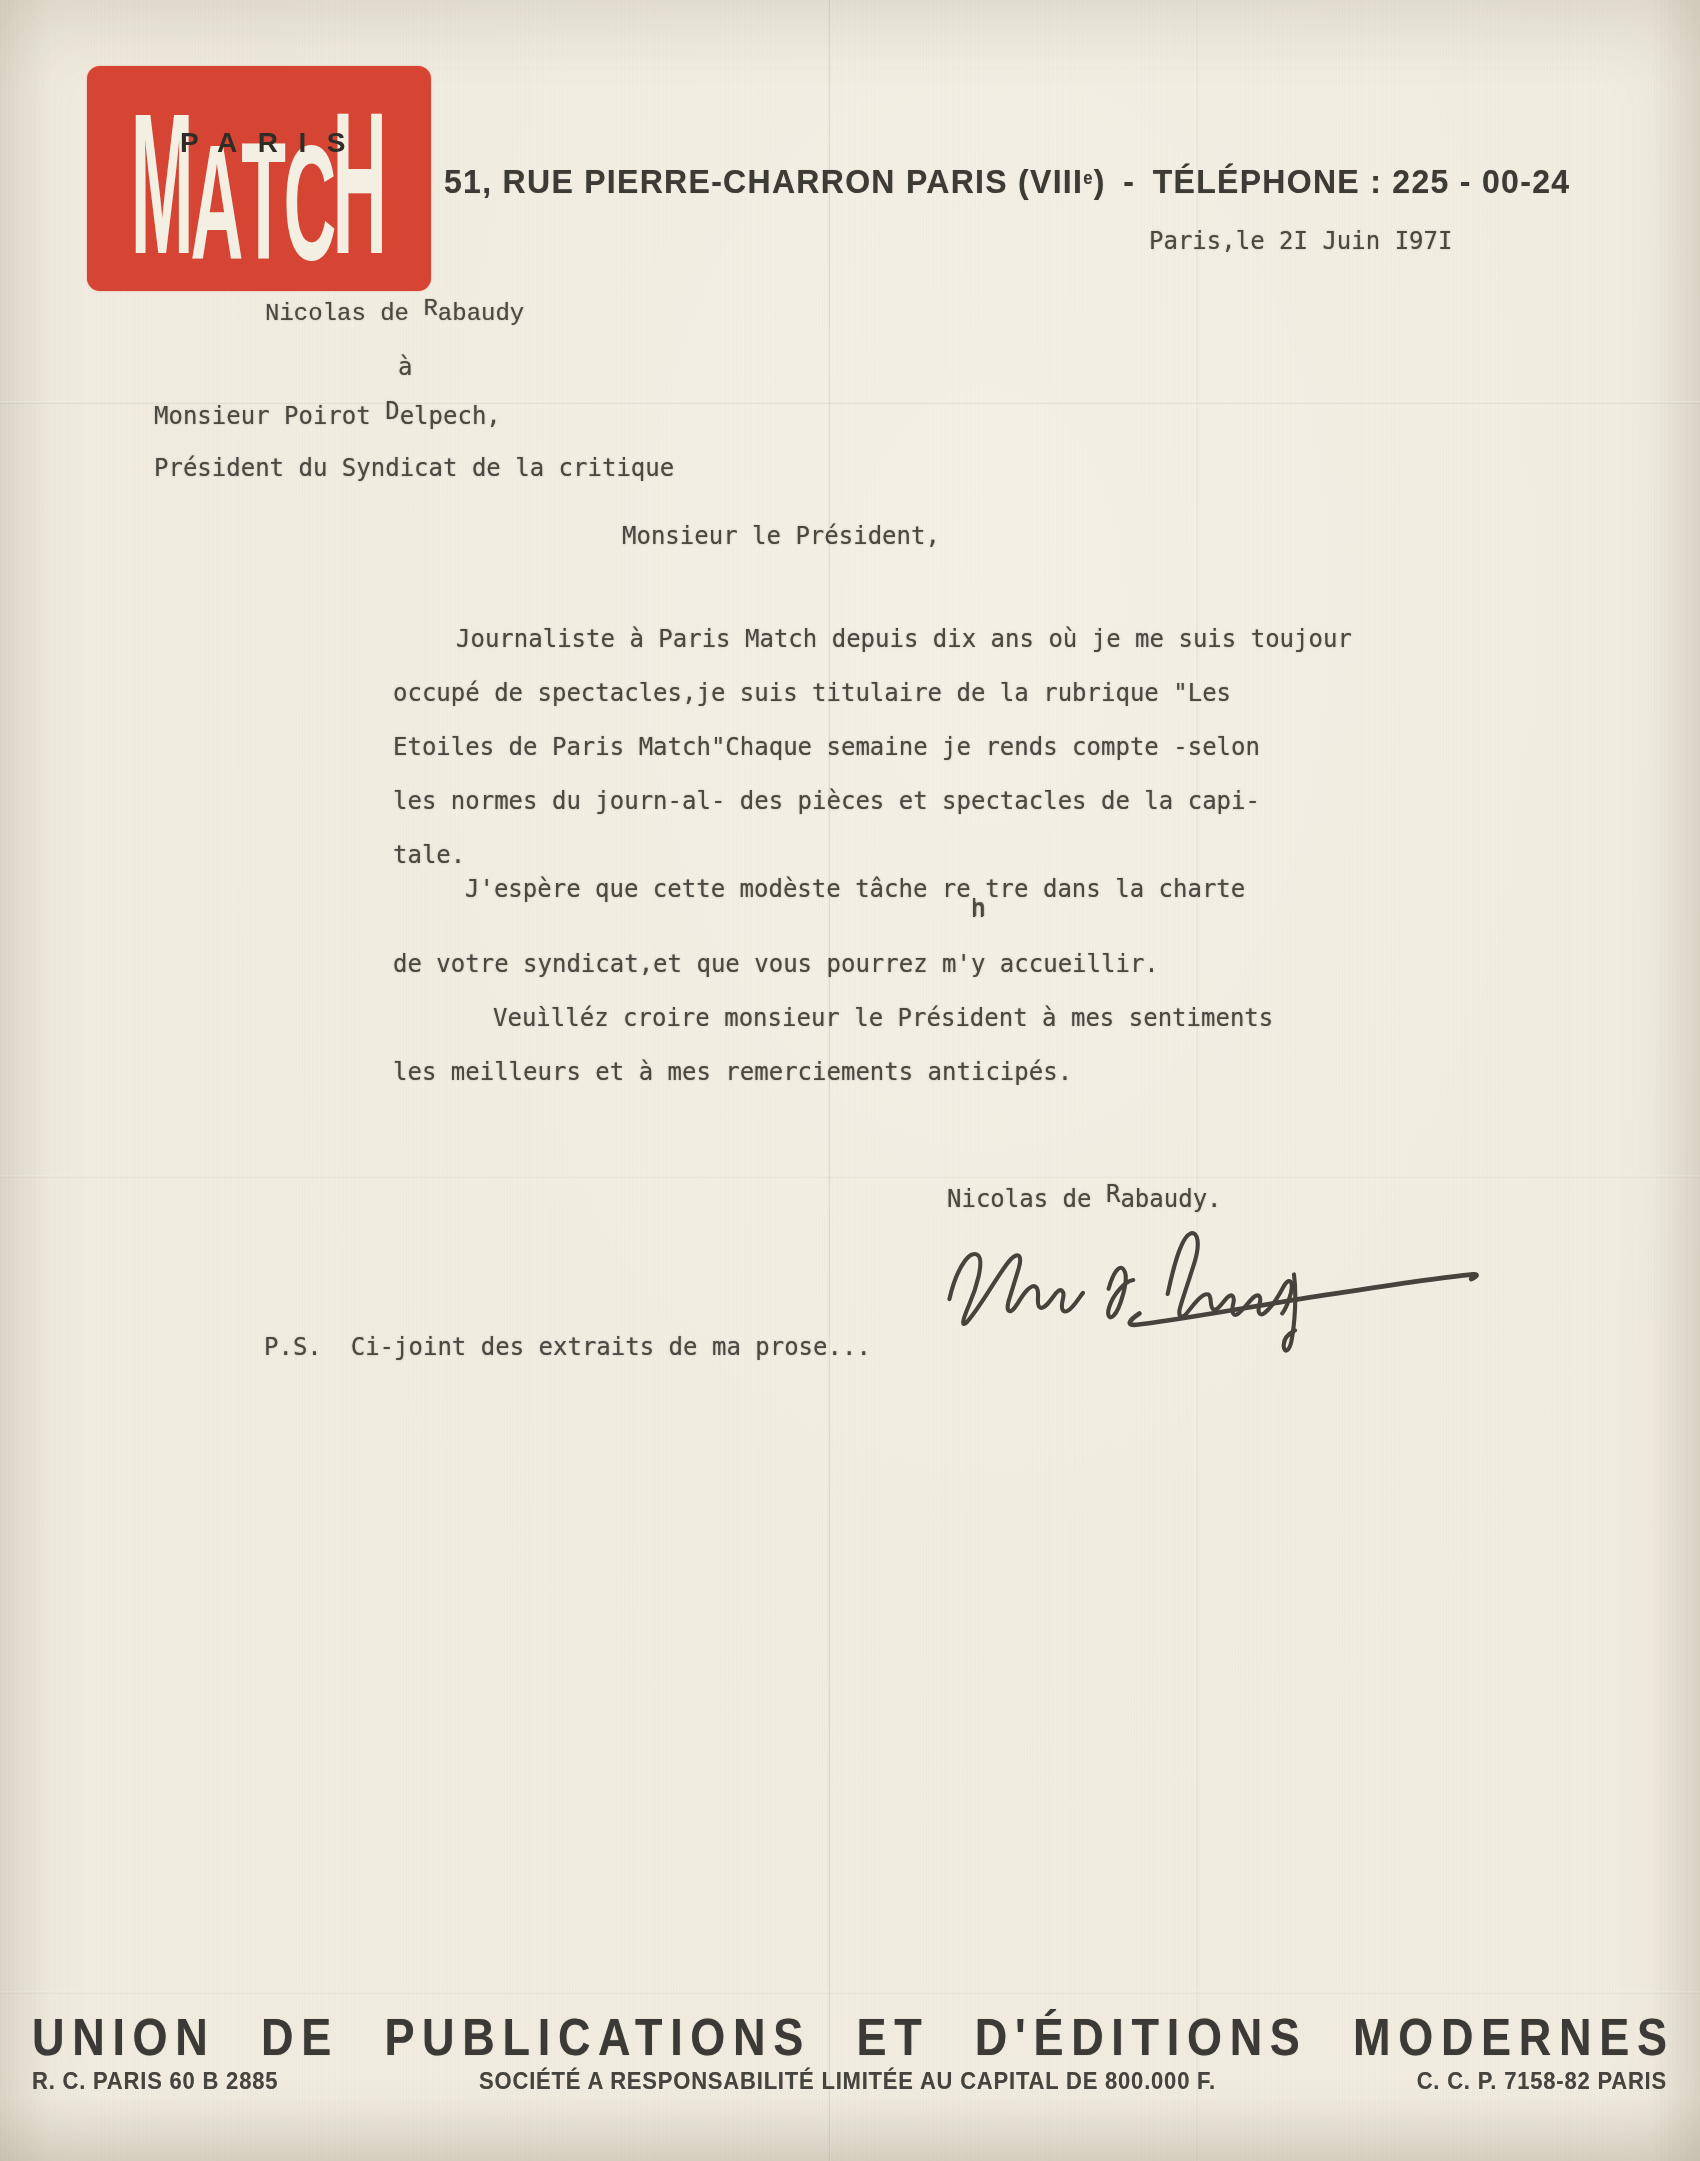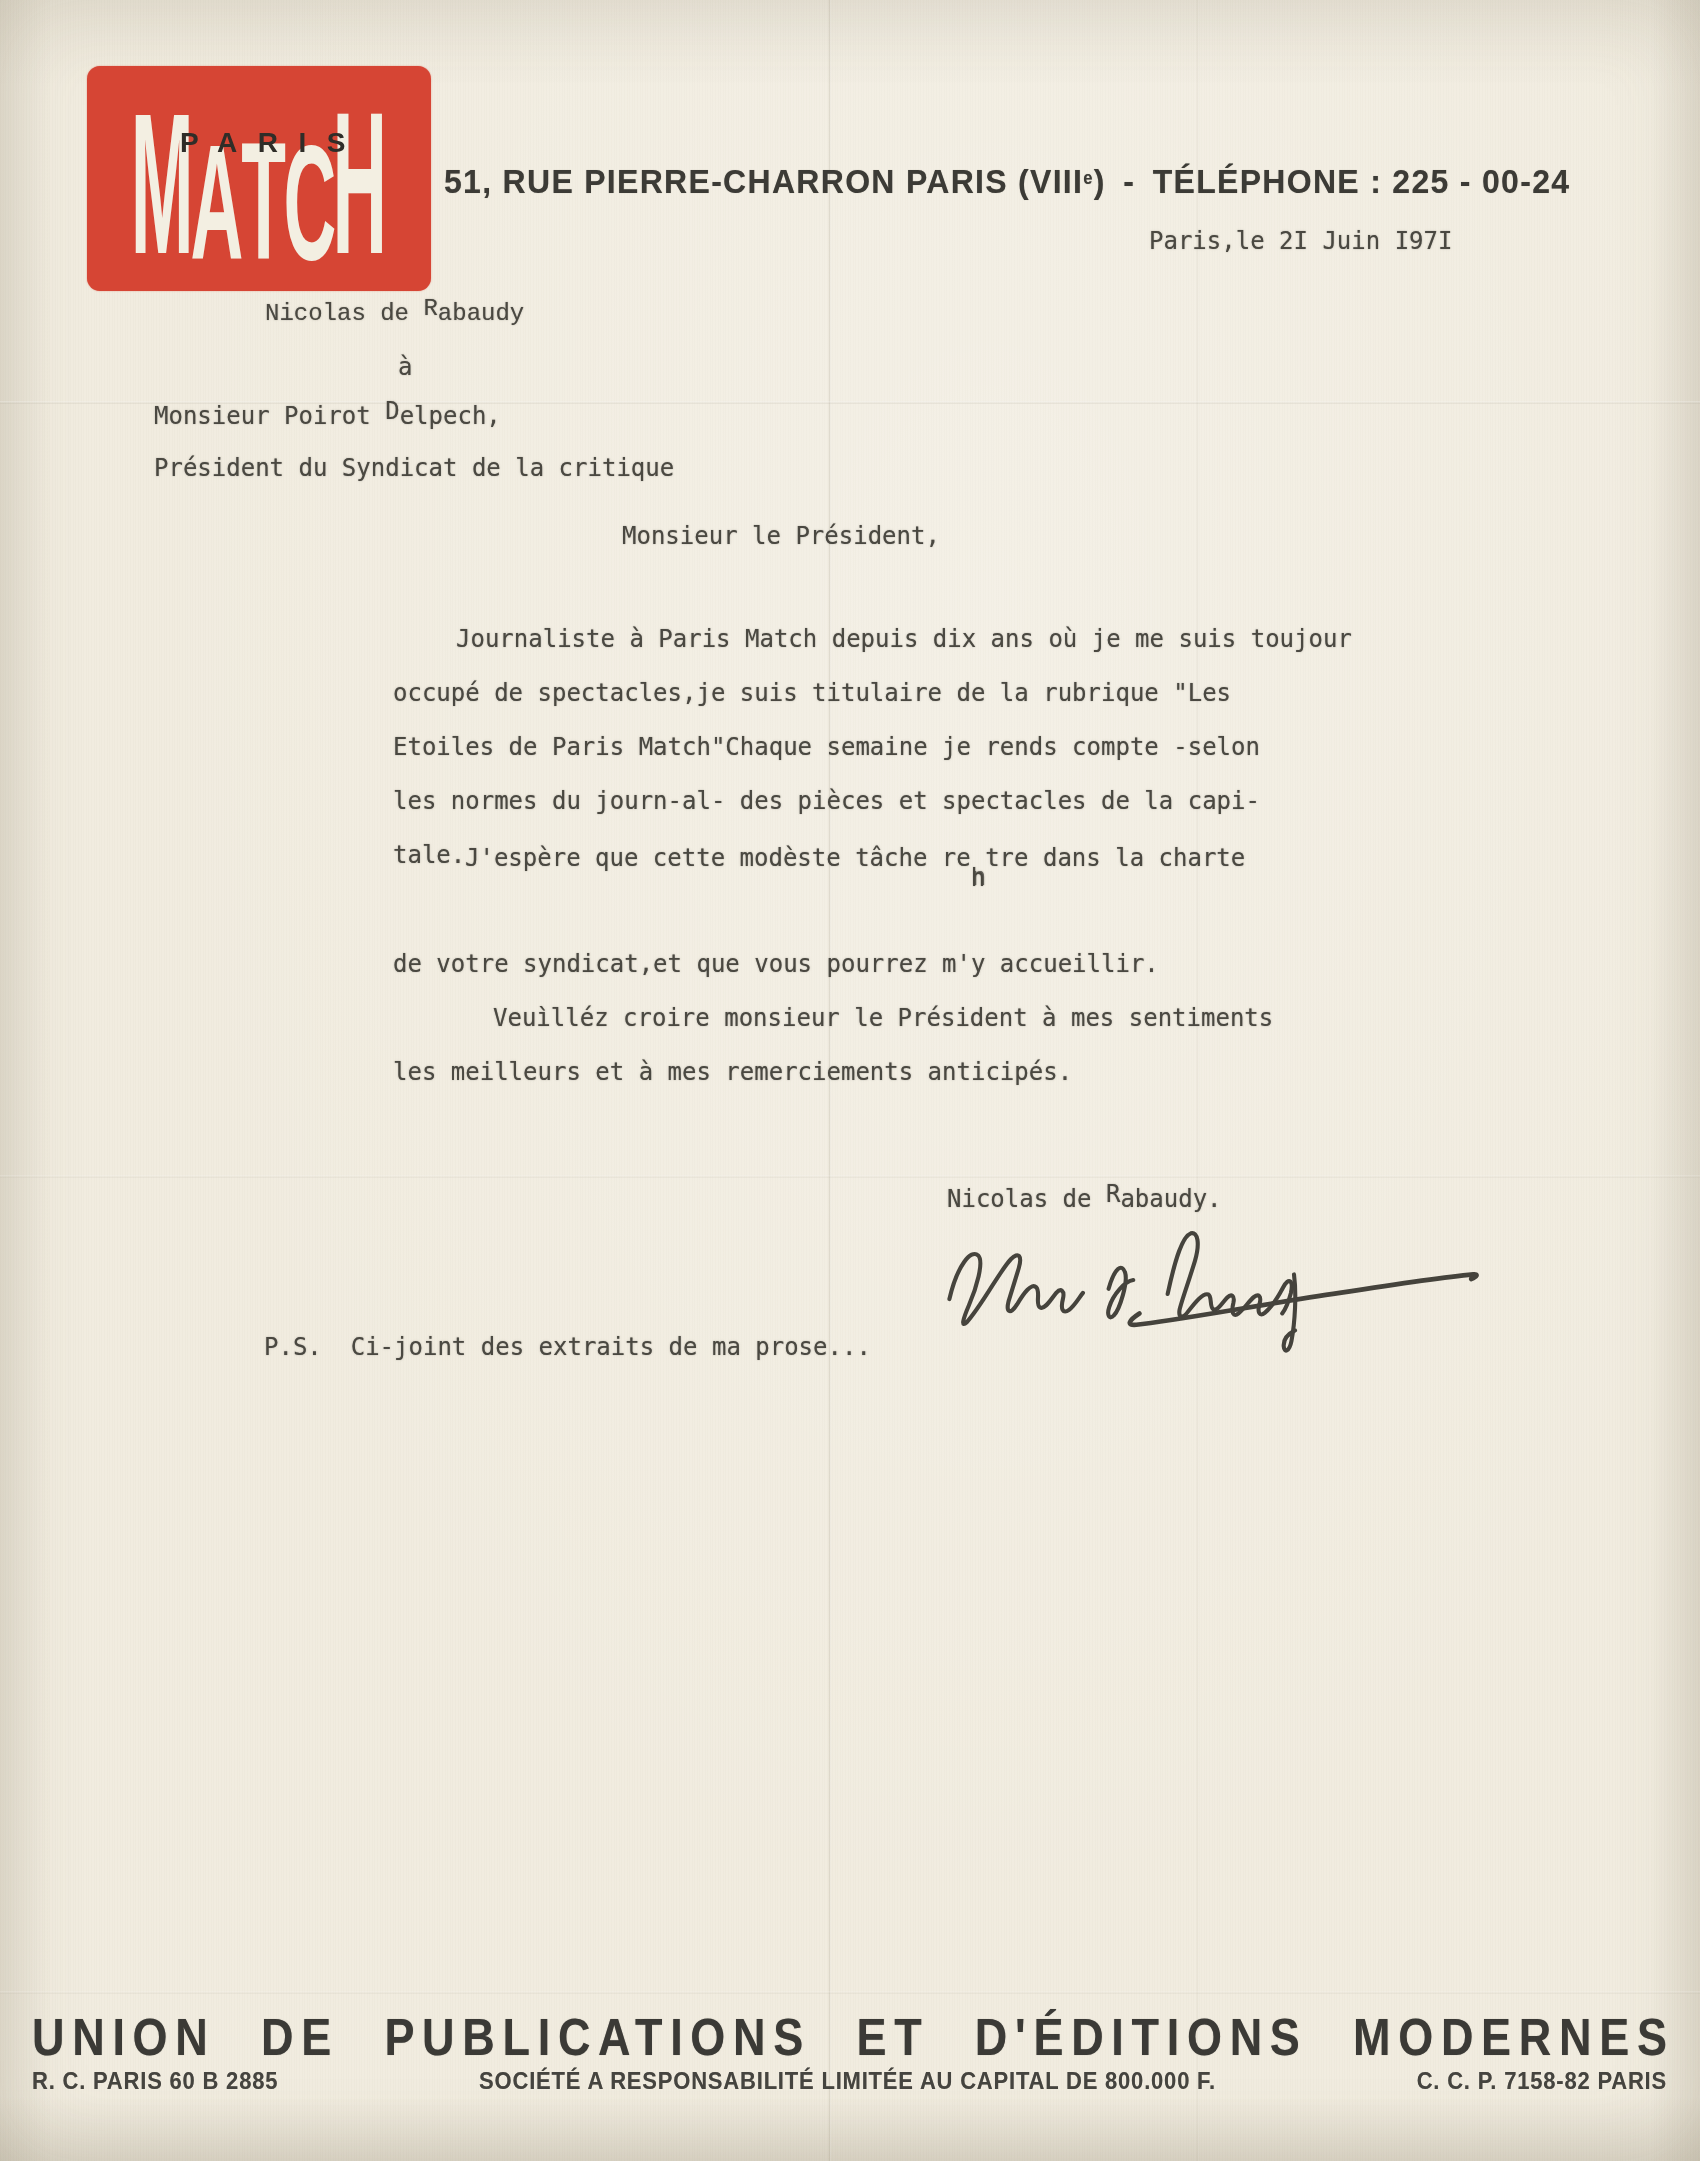--- a/index.html
+++ b/index.html
@@ -125,21 +125,21 @@
   <div class="tw" style="left:154px; top:456px;text-align:center;">Président du Syndicat de la critique</div>
 
   <div class="tw" style="left:622px; top:524px;">Monsieur le Président,</div>
 
   <div class="tw" style="left:456px; top:627px;">Journaliste à Paris Match depuis dix ans où je me suis toujour</div>
   <div class="tw" style="left:393px; top:681px;">occupé de spectacles,je suis titulaire de la rubrique "Les</div>
   <div class="tw" style="left:393px; top:735px;">Etoiles de Paris Match"Chaque semaine je rends compte -selon</div>
   <div class="tw" style="left:393px; top:789px;">les normes du journ-al- des pièces et spectacles de la capi-</div>
   <div class="tw" style="left:393px; top:843px;">tale.</div>
 
-  <div class="tw" style="left:465px; top:846px;"><span>J'espère que cette modèste tâche re</span><span class="ovl"><span>h</span><span class="o2">n</span></span><span>tre dans la charte</span></div>
+  <div class="tw" style="left:465px; top:877px;"><span>J'espère que cette modèste tâche re</span><span class="ovl"><span>h</span><span class="o2">n</span></span><span>tre dans la charte</span></div>
   <div class="tw" style="left:393px; top:952px;">de votre syndicat,et que vous pourrez m'y accueillir.</div>
 
   <div class="tw" style="left:493px; top:1006px;">Veuìlléz croire monsieur le Président à mes sentiments</div>
   <div class="tw" style="left:393px; top:1060px;">les meilleurs et à mes remerciements anticipés.</div>
 
   <div class="tw" style="left:947px; top:1187px;"><span>Nicolas de </span><span class="raised">R</span><span>abaudy.</span></div>
 
   <svg class="sig-svg" width="606" height="139" viewBox="0 0 1180 270" role="img" aria-label="signature">
     <g fill="none" stroke="#37352f" stroke-width="8" stroke-linecap="round" stroke-linejoin="round" opacity="0.92">
       <path d="M30,140 C45,75 72,42 86,55 C98,67 82,120 68,152 C56,180 52,196 64,185 C95,150 128,85 150,62 C165,47 172,56 165,80 L145,145 C140,165 148,172 162,150 C175,128 190,108 199,117 C208,126 197,150 206,156 C216,162 228,140 238,128 C247,118 255,123 251,140 C246,160 251,170 263,161 C274,153 282,138 290,128"></path>

